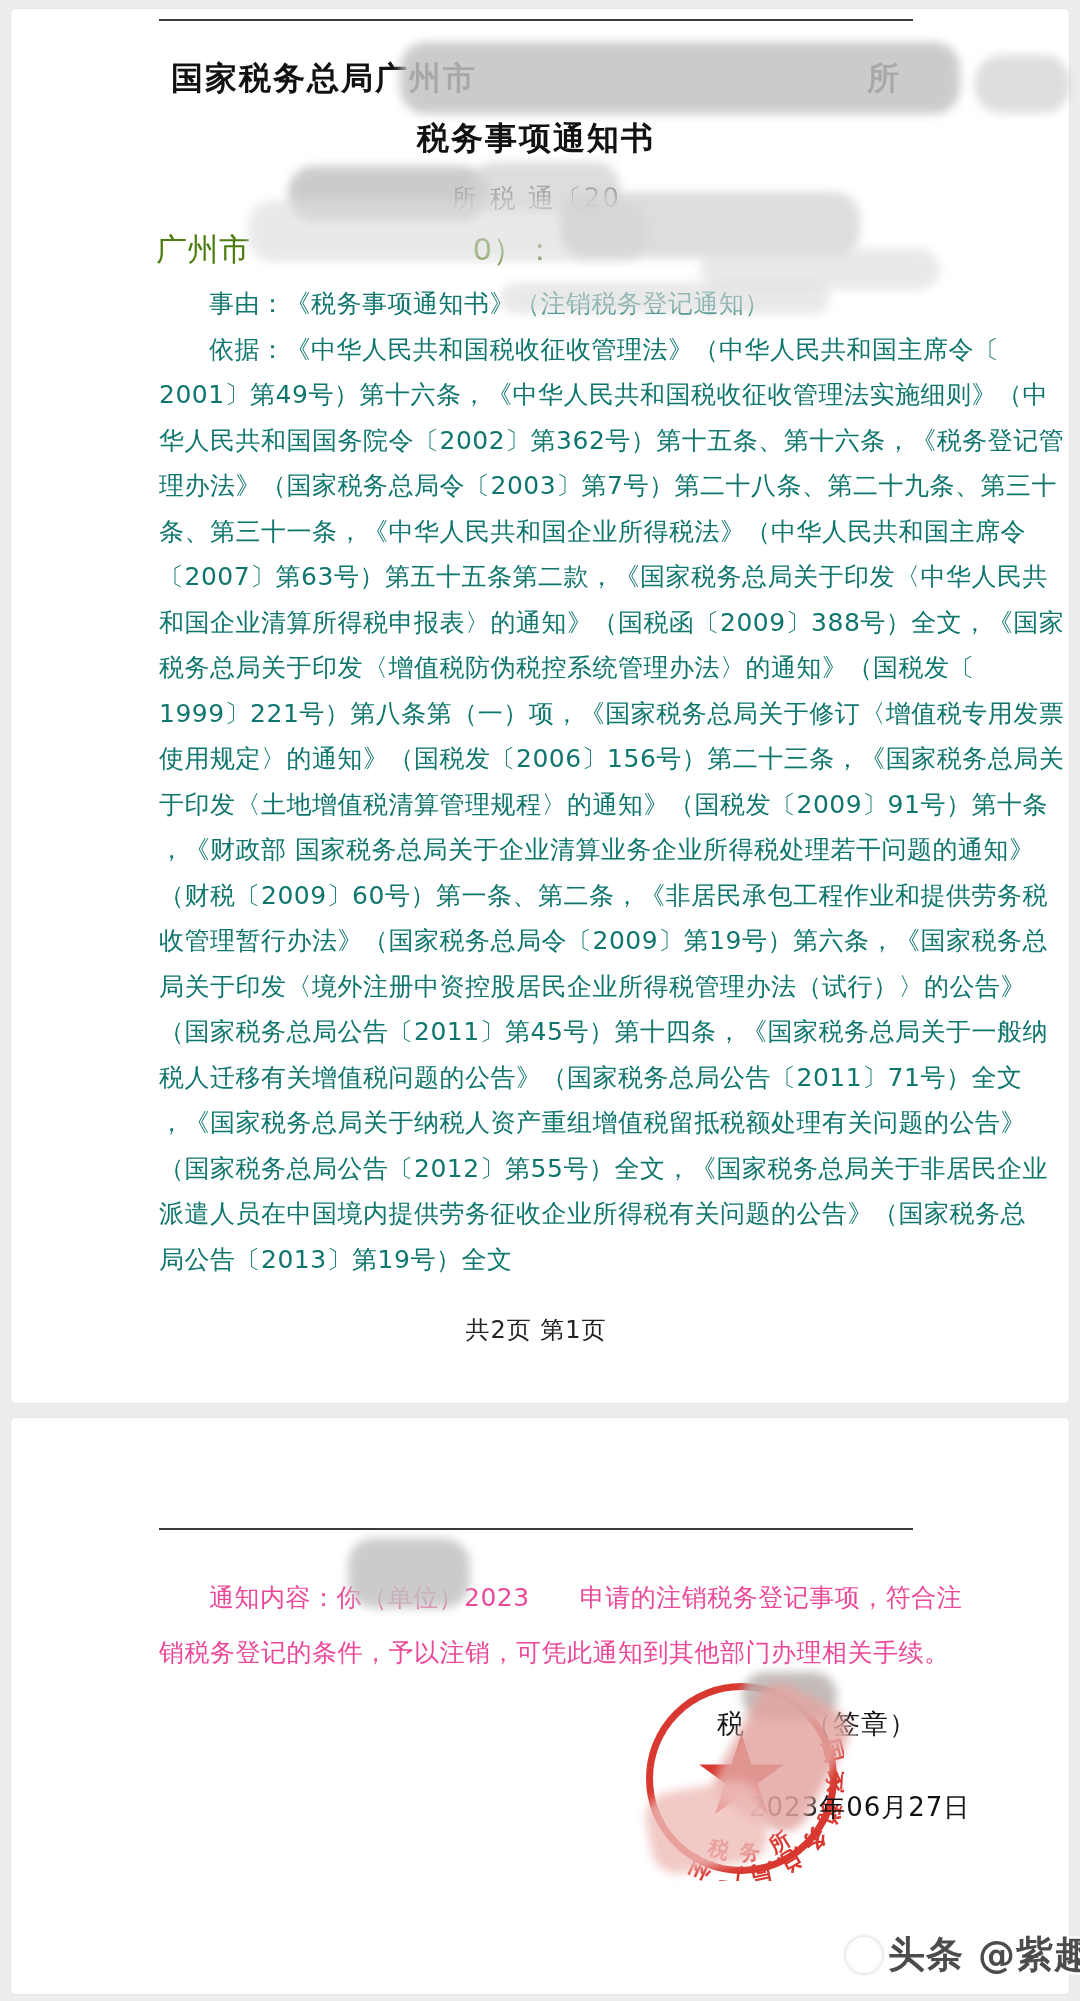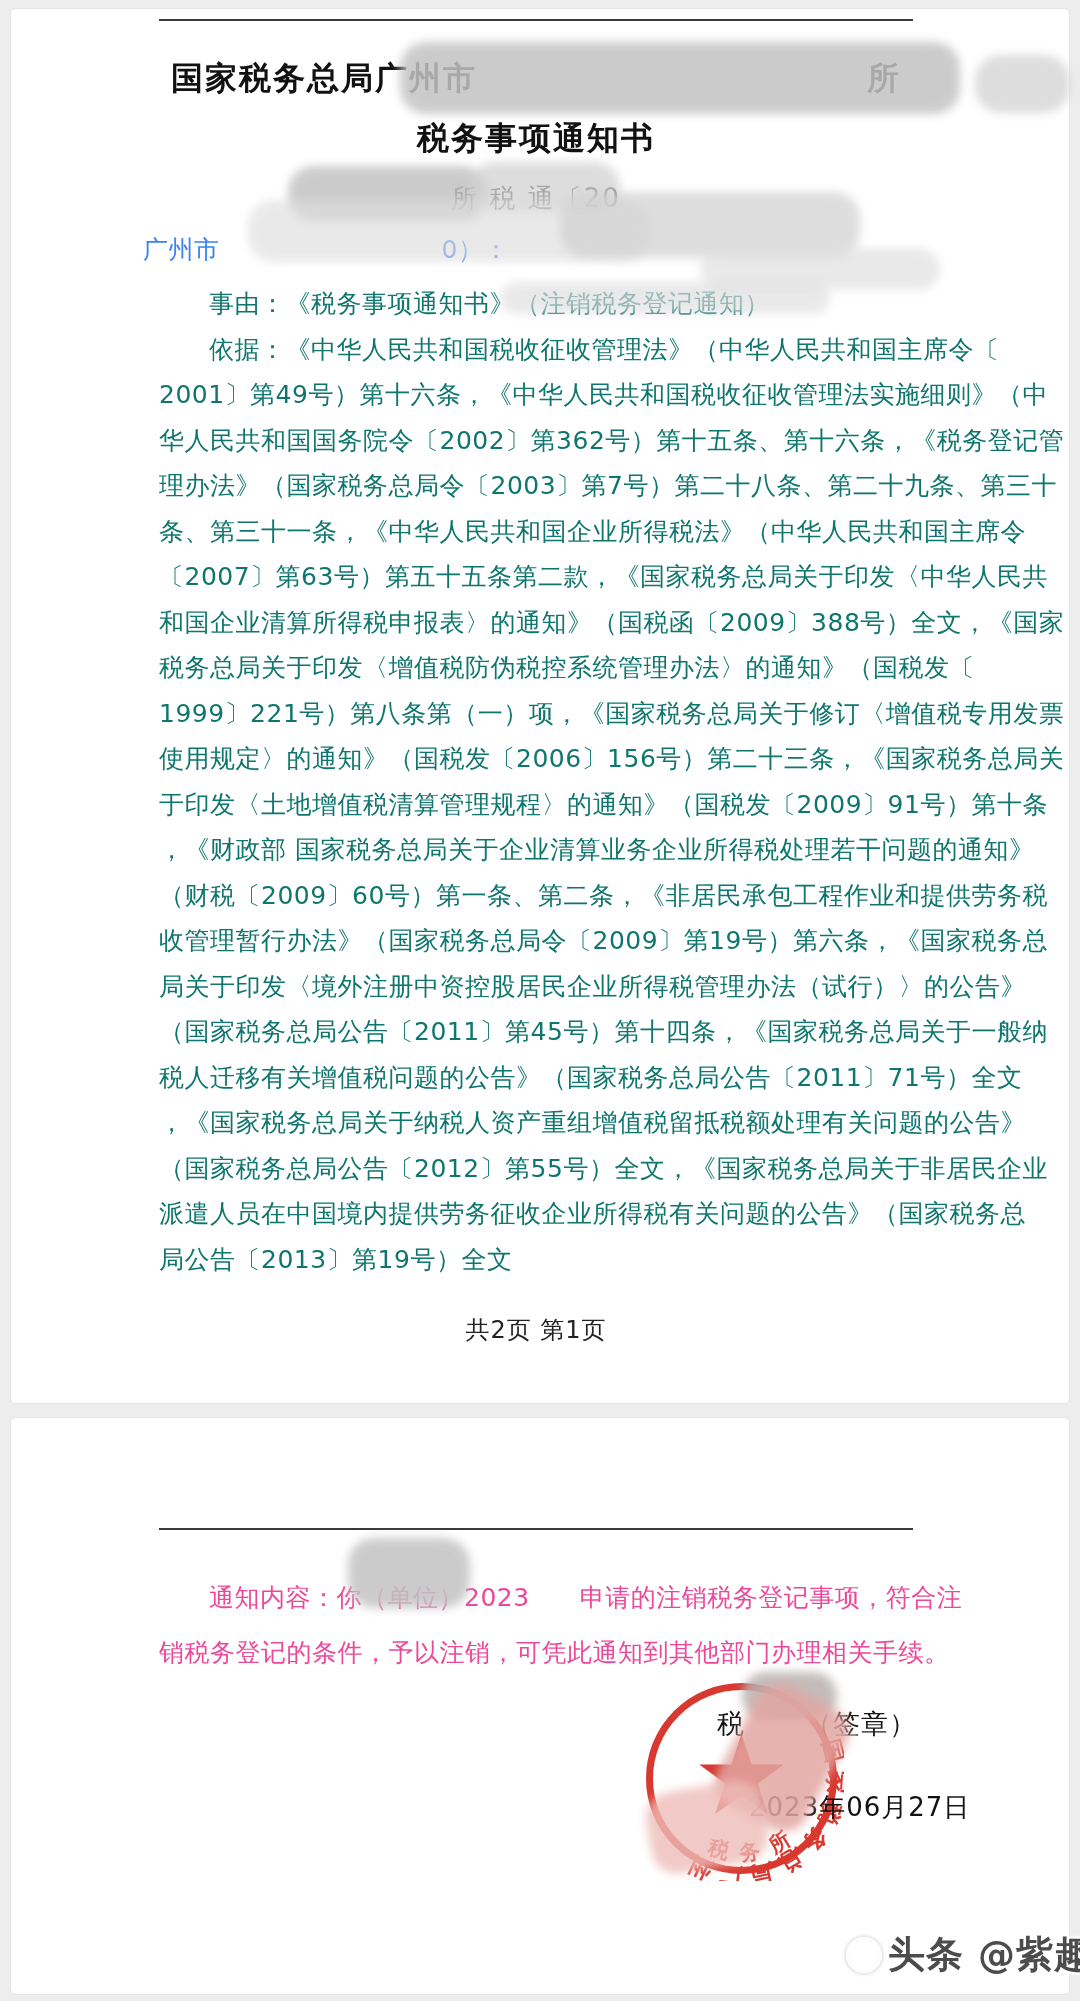--- a/index.html
+++ b/index.html
@@ -21,23 +21,23 @@
   }
   .doc-title{
     position:absolute;left:148px;width:754px;text-align:center;
     font-size:32px;font-weight:bold;letter-spacing:2px;color:#111;
   }
   .doc-no{
     position:absolute;left:148px;width:754px;text-align:center;
     font-size:26px;color:#222;letter-spacing:2px;
   }
   .line{
-    position:absolute;left:132px;width:760px;
-    font-size:25px;line-height:45.5px;letter-spacing:0.5px;
-    white-space:nowrap;color:#3b82f6;
+    position:absolute;left:145px;width:760px;
+    font-size:31px;line-height:45.5px;letter-spacing:0.5px;
+    white-space:nowrap;color:#4d7c0f;
   }
   .bodyblock{
     position:absolute;left:148px;top:272px;width:762px;
     font-size:25px;line-height:45.5px;letter-spacing:0.5px;color:#0f766e;
   }
   .bodyblock div{white-space:nowrap;}
   .bodyblock .indent{text-indent:2em;}
   .pagefooter{
     position:absolute;left:148px;width:754px;top:1305px;text-align:center;
     font-size:24px;color:#222;letter-spacing:1px;

